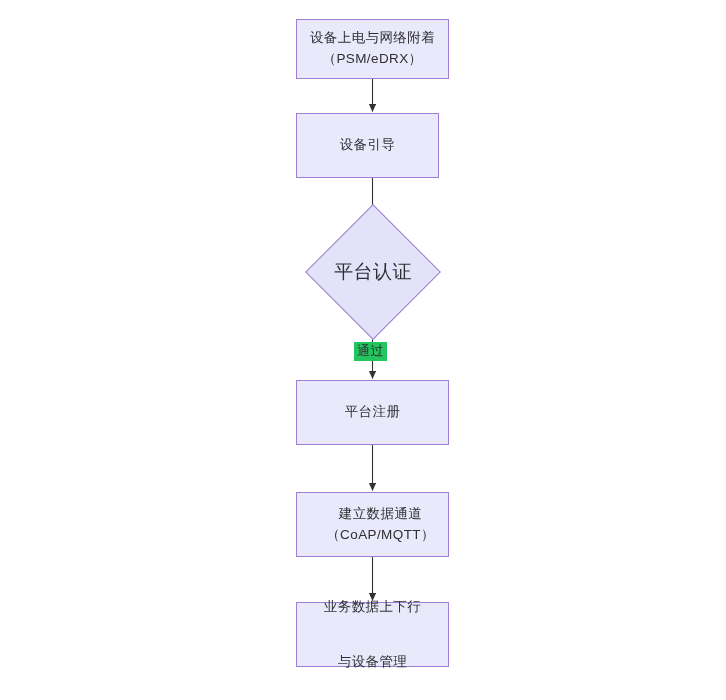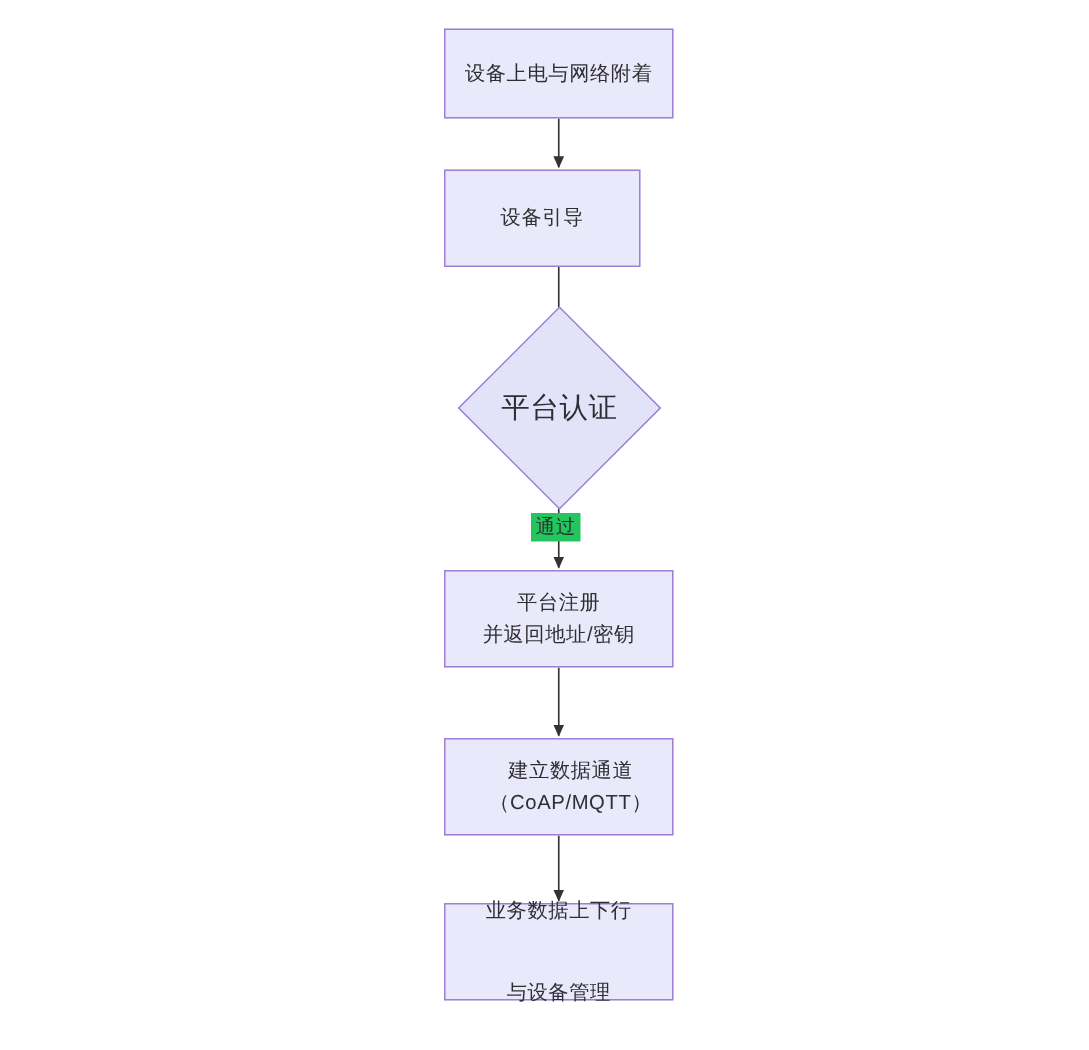--- a/index.html
+++ b/index.html
@@ -108,36 +108,36 @@
     <line x1="372.5" y1="445" x2="372.5" y2="490.5" stroke="#333333" stroke-width="1.1" marker-end="url(#arrowhead)"></line>
   </g>
 
   <g>
     <line x1="372.5" y1="557" x2="372.5" y2="600.5" stroke="#333333" stroke-width="1.1" marker-end="url(#arrowhead)"></line>
   </g>
 </svg>
 
 <div class="node" style="left:296px; top:19px; width:153px; height:60px;text-align:right;">
   <span class="line">设备上电与网络附着</span>
+  <span class="line">（PSM/eDRX）</span>
 </div>
 
-<div class="node" style="left:296px; top:113px; width:131px; height:65px;">
+<div class="node" style="left:296px; top:113px; width:143px; height:65px;">
   <span class="line">设备引导</span>
 </div>
 
 <div class="decision" style="left:325px; top:224px; width:96px; height:96px;">
   <div class="dia-shape"></div>
   <div class="dia-label">平台认证</div>
 </div>
 
 <div class="edge-label" style="left:354px; top:342px;">通过</div>
 
 <div class="node" style="left:296px; top:380px; width:153px; height:65px;">
   <span class="line">平台注册</span>
-  <span class="line">并返回地址/密钥</span>
 </div>
 
 <div class="node" style="left:296px; top:492px; width:153px; height:65px;padding-left:16px;">
   <span class="line">建立数据通道</span>
   <span class="line">（CoAP/MQTT）</span>
 </div>
 
 <div class="node" style="left:296px; top:602px; width:153px; height:65px;gap:34px;">
   <span class="line">业务数据上下行</span>
   <span class="line">与设备管理</span>

